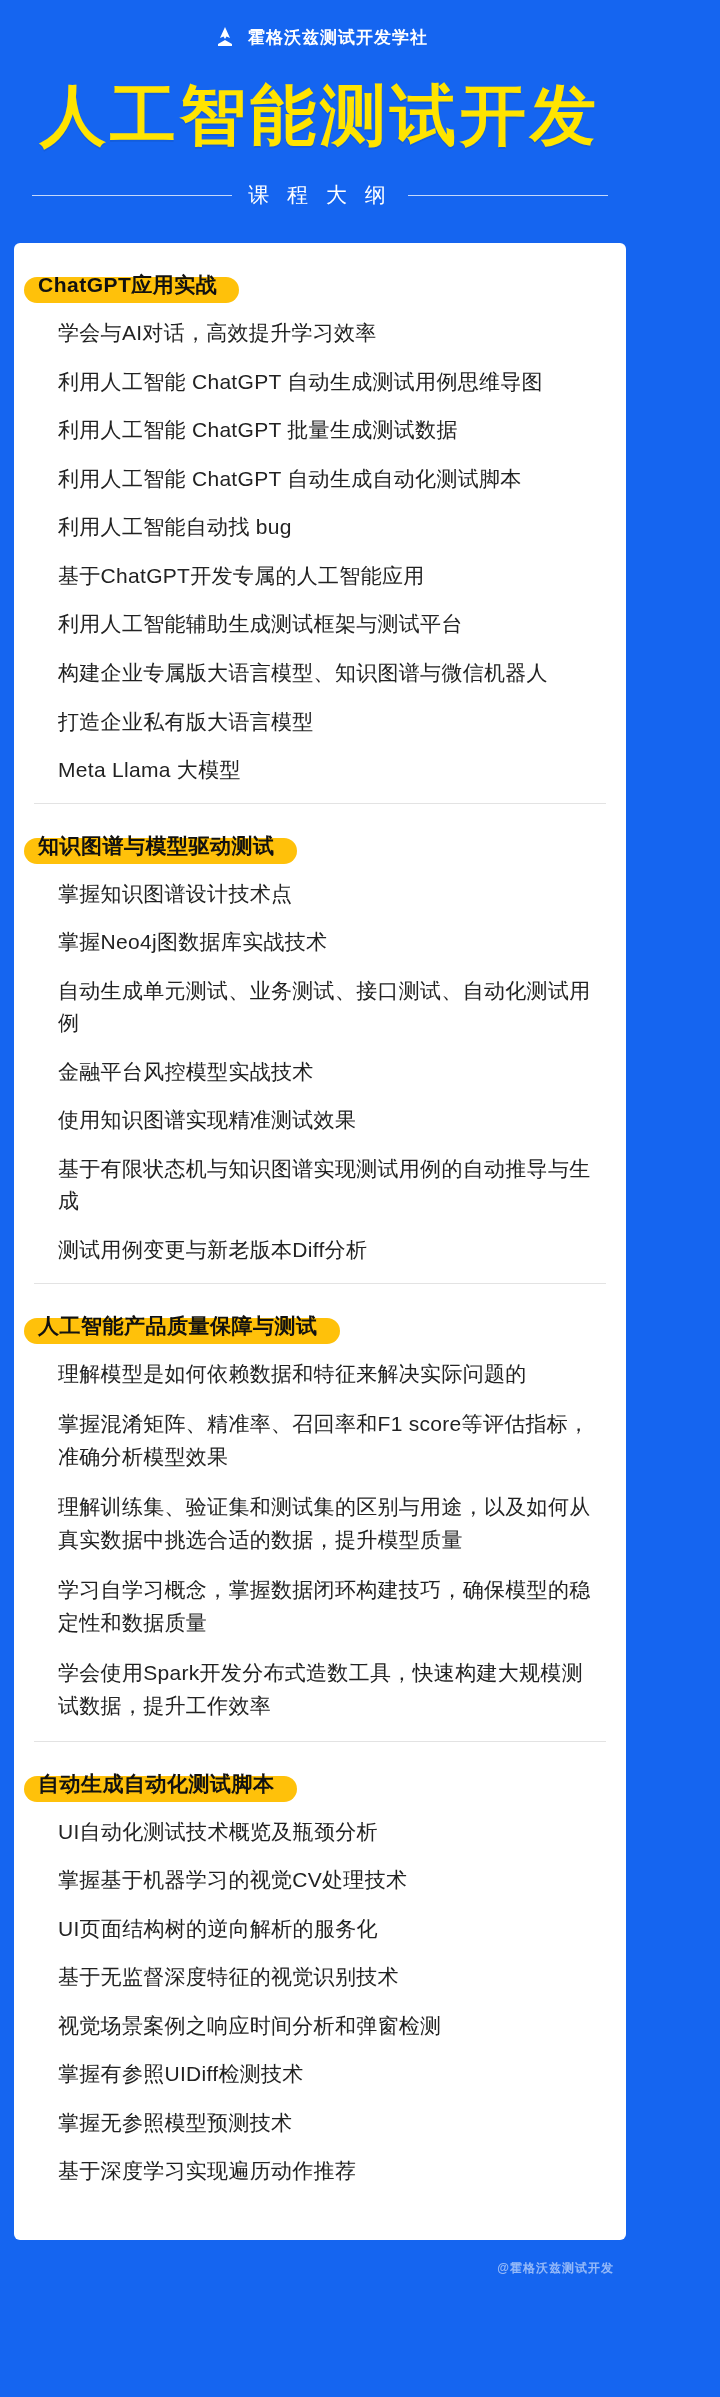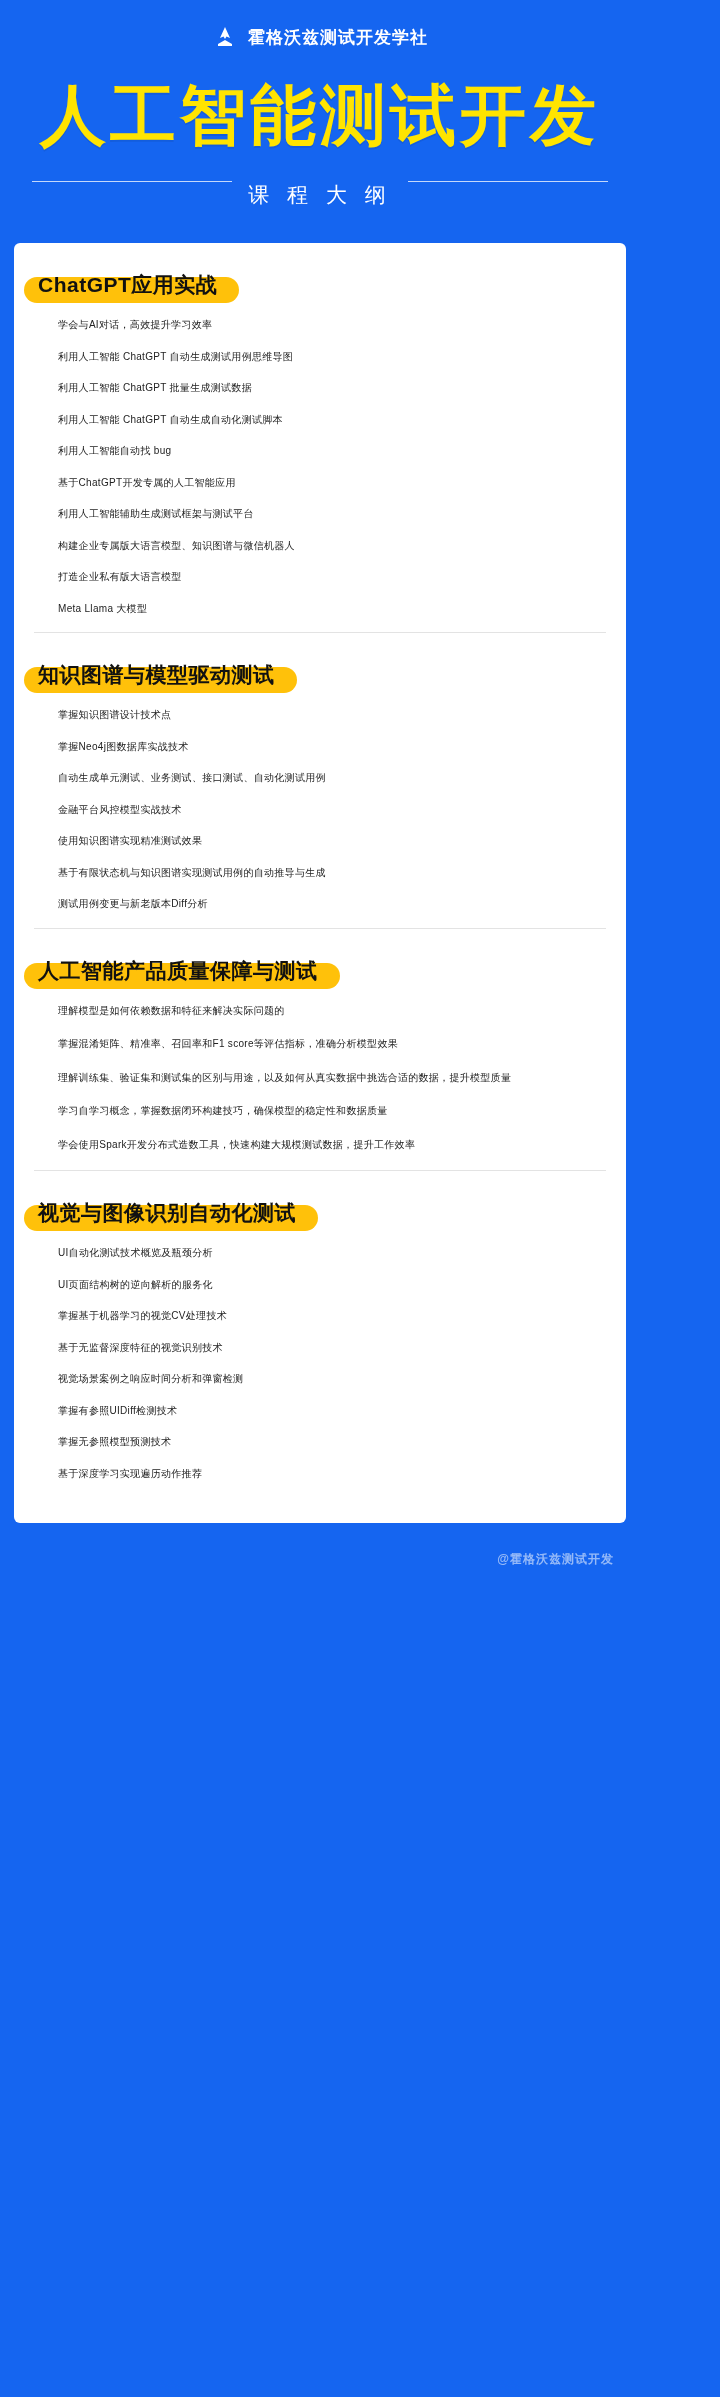--- a/index.html
+++ b/index.html
@@ -50,42 +50,42 @@
   .main-title {
     color: #ffe400;
     font-size: 66px;
     font-weight: bold;
     letter-spacing: 4px;
     line-height: 1.2;
     text-shadow: 0 2px 0 rgba(0,0,0,0.08);
   }
   .rule-wrap {
     display: flex;
-    align-items: flex-start;
+    align-items: center;
     justify-content: center;
     gap: 16px;
     margin-top: 26px;
   }
   .rule {
     height: 1px;
     width: 200px;
     background: rgba(255,255,255,0.75);
   }
   .subtitle {
     color: #ffffff;
     font-size: 21px;
     letter-spacing: 6px;
     white-space: nowrap;
   }
   
   .card {
-    margin: 34px 14px 16px 14px;
+    margin: 34px 14px 8px 14px;
     background: #ffffff;
     border-radius: 6px;
-    padding: 10px 0 16px 0;
+    padding: 10px 0 26px 0;
   }
   .section {
     position: relative;
     padding: 0 0 10px 0;
   }
   .section-head {
     display: inline-block;
     margin: 16px 0 4px 16px;
     position: relative;
   }
@@ -107,21 +107,21 @@
     color: #111;
     letter-spacing: 0.5px;
     padding: 2px 10px 2px 8px;
     display: inline-block;
   }
   .items {
     margin: 12px 0 0 0;
     padding: 0 34px 0 44px;
   }
   .item {
-    font-size: 10px;
+    font-size: 21px;
     line-height: 1.55;
     color: #222;
     margin-bottom: 16px;
     letter-spacing: 0.3px;
   }
   .item.wrap {
     margin-bottom: 18px;
   }
   .divider {
     height: 1px;
@@ -212,26 +212,26 @@
         <div class="item wrap">理解训练集、验证集和测试集的区别与用途，以及如何从真实数据中挑选合适的数据，提升模型质量</div>
         <div class="item wrap">学习自学习概念，掌握数据闭环构建技巧，确保模型的稳定性和数据质量</div>
         <div class="item wrap">学会使用Spark开发分布式造数工具，快速构建大规模测试数据，提升工作效率</div>
       </div>
       <div class="divider"></div>
     </div>
 
     <div class="section">
       <div class="section-head">
         <span class="pill"></span>
-        <span class="section-title">视觉与图像识别自动化测试</span>
+        <span class="section-title">自动生成自动化测试脚本</span>
       </div>
       <div class="items">
         <div class="item">UI自动化测试技术概览及瓶颈分析</div>
+        <div class="item">掌握基于机器学习的视觉CV处理技术</div>
         <div class="item">UI页面结构树的逆向解析的服务化</div>
-        <div class="item">掌握基于机器学习的视觉CV处理技术</div>
         <div class="item">基于无监督深度特征的视觉识别技术</div>
         <div class="item">视觉场景案例之响应时间分析和弹窗检测</div>
         <div class="item">掌握有参照UIDiff检测技术</div>
         <div class="item">掌握无参照模型预测技术</div>
         <div class="item">基于深度学习实现遍历动作推荐</div>
       </div>
     </div>
 
   </div>
 

